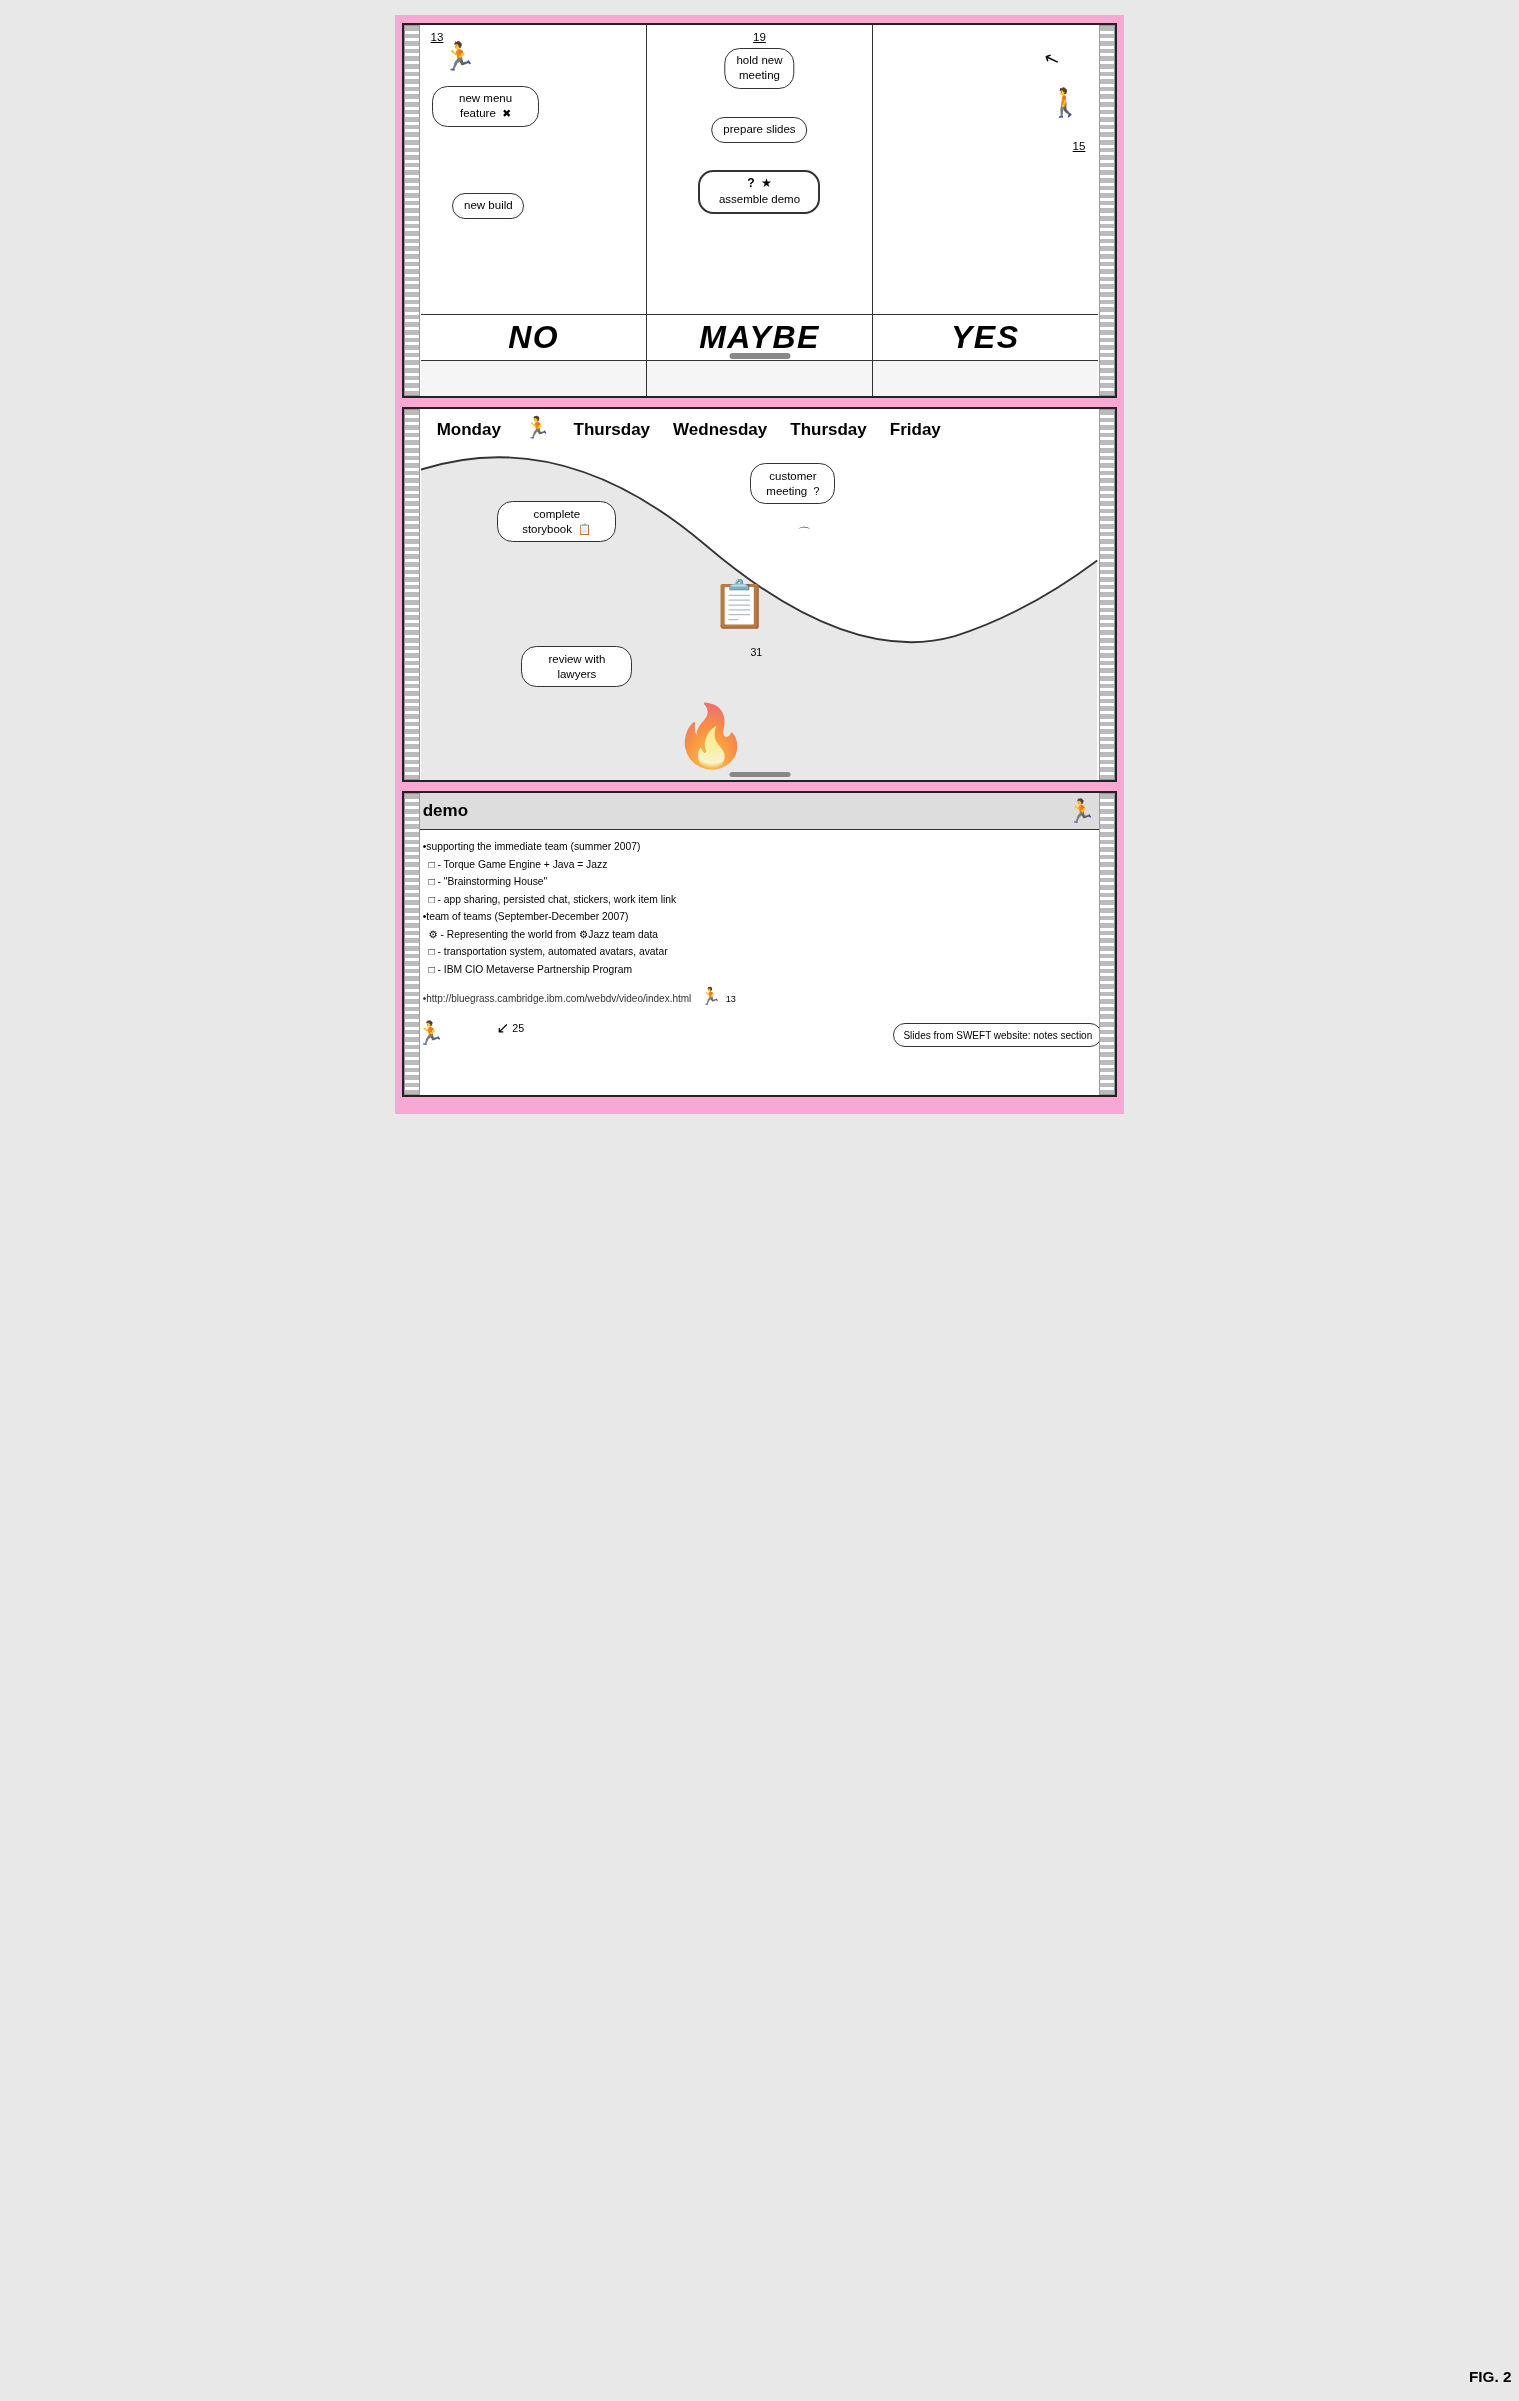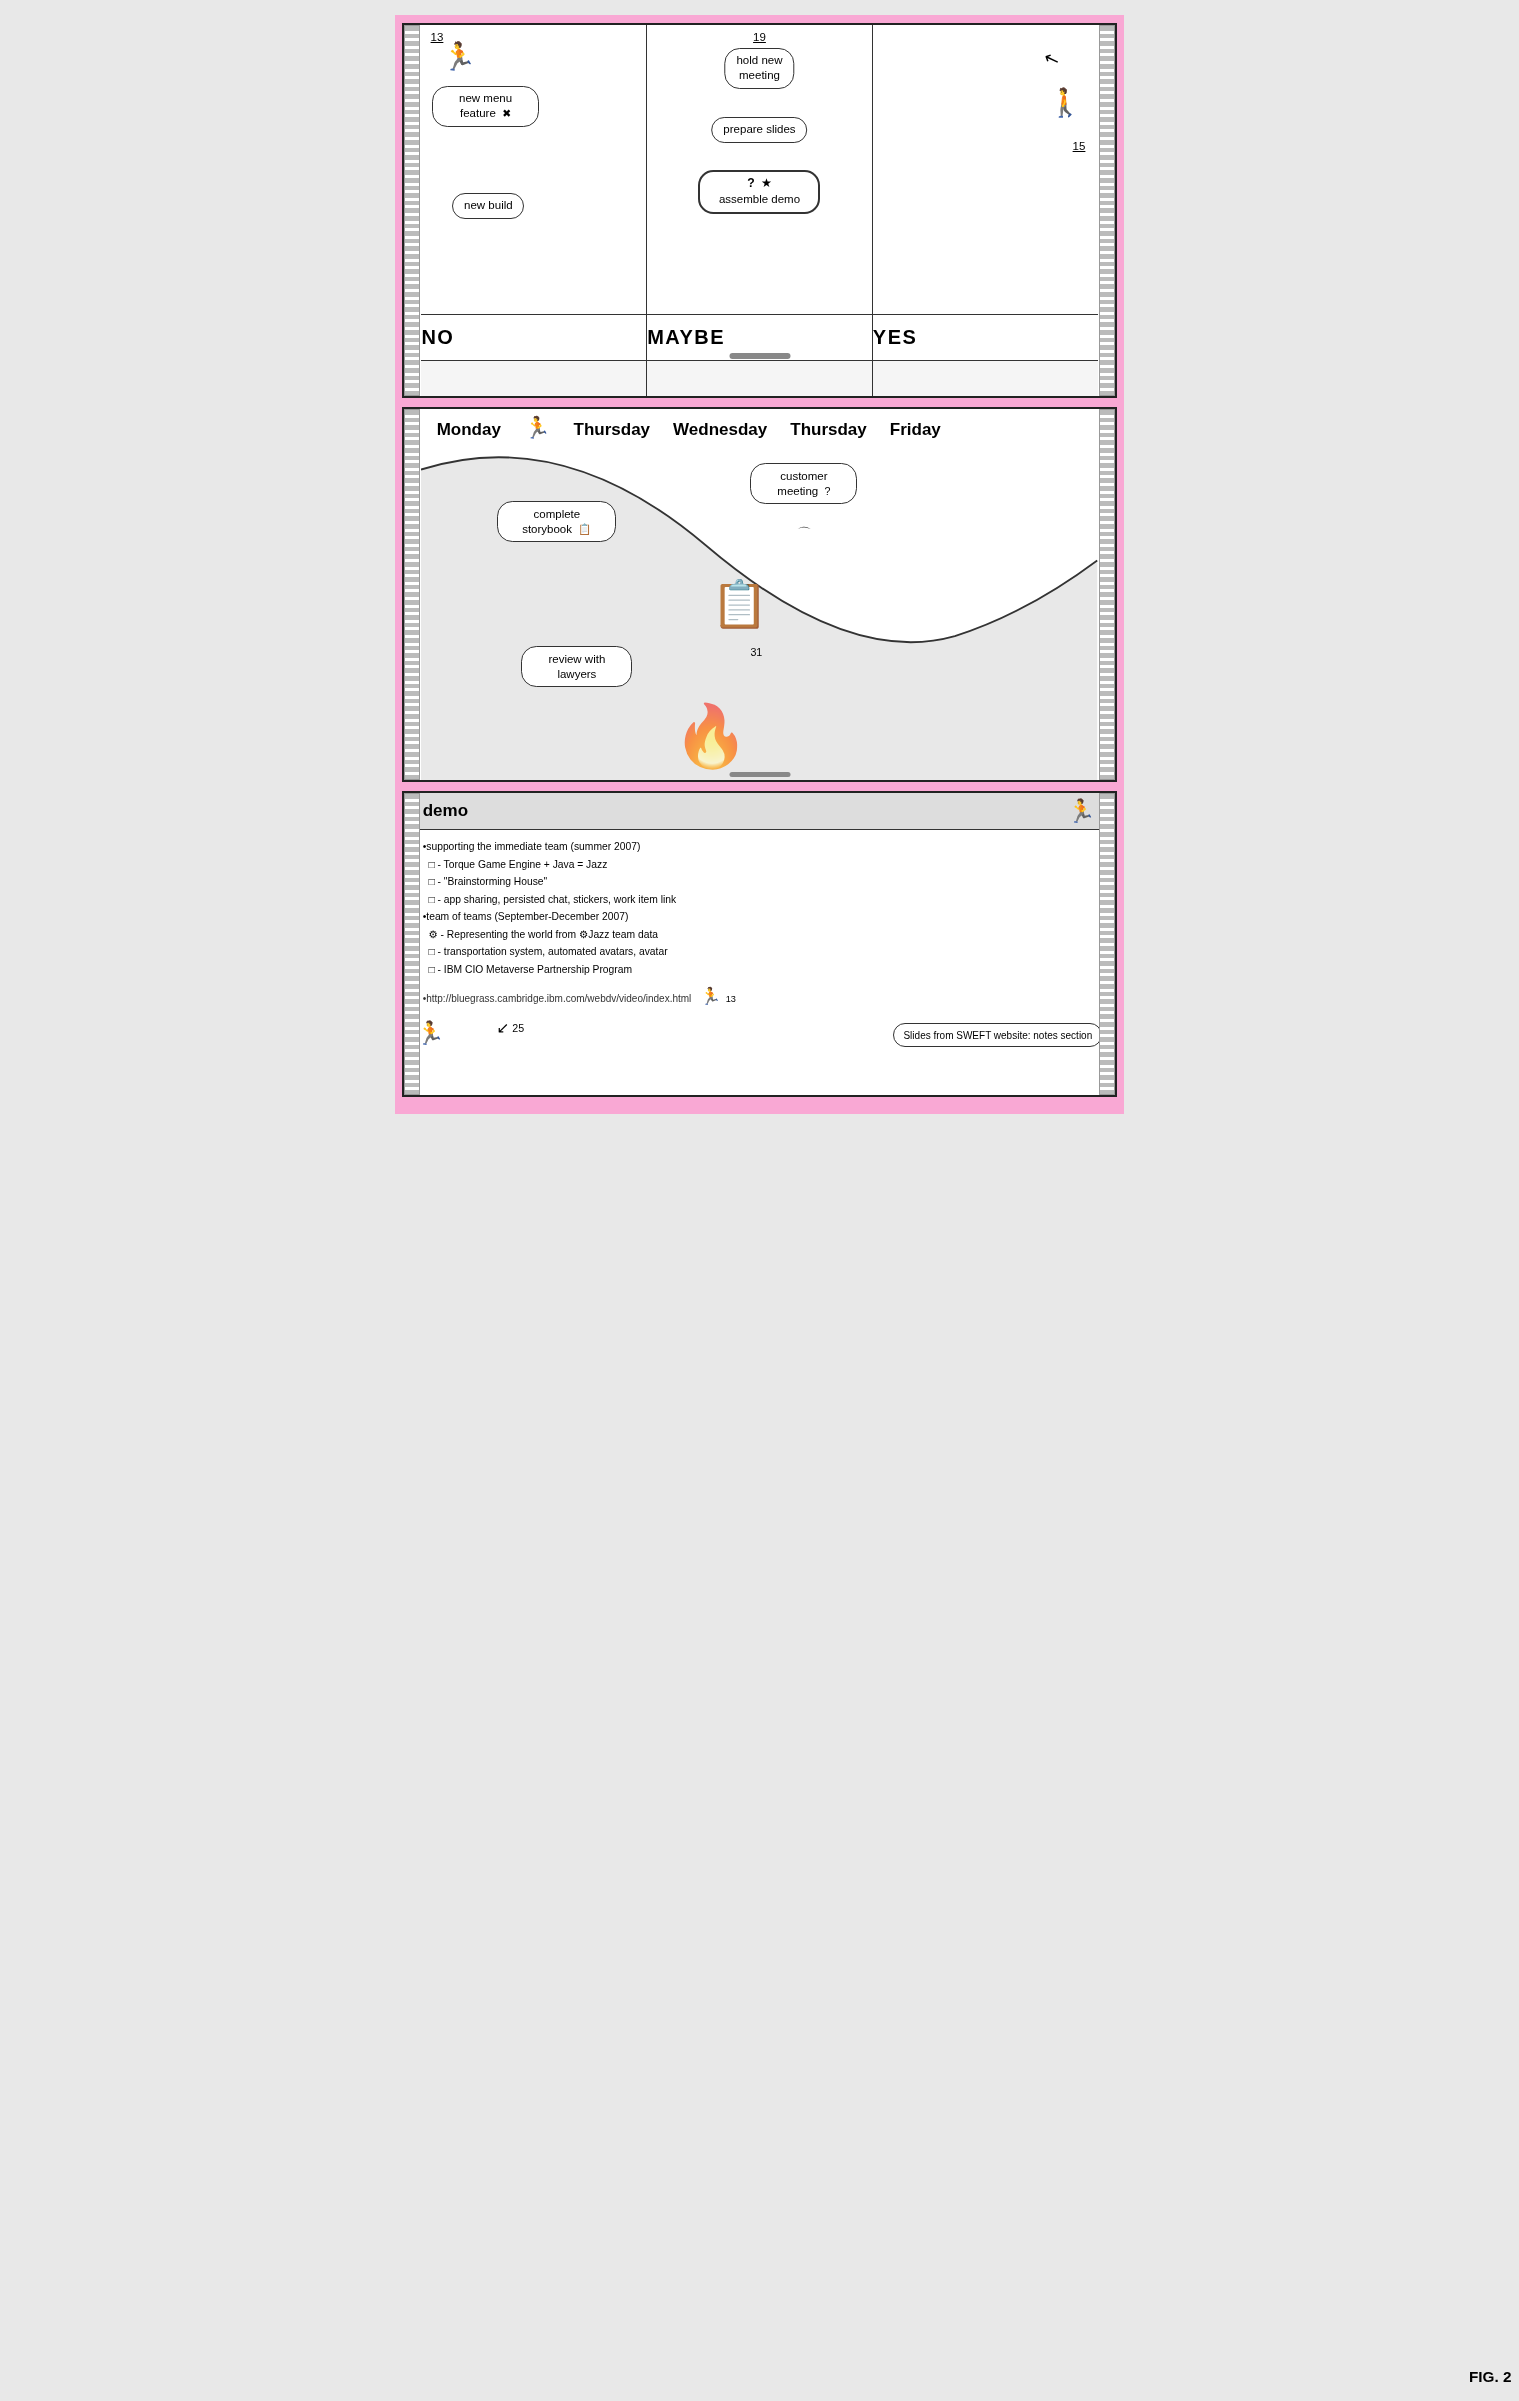--- a/index.html
+++ b/index.html
@@ -53,22 +53,24 @@
     
     .col-labels {
       display: flex;
       height: 46px;
       border-bottom: 1.5px solid #333;
     }
     .col-label {
       flex: 1;
       display: flex;
       align-items: center;
-      font-size: 20px;
+      justify-content: center;
+      font-size: 32px;
       font-weight: 900;
+      font-style: italic;
       font-family: 'Arial Black', Arial, sans-serif;
       border-right: 1.5px solid #333;
       letter-spacing: 1.5px;
     }
     .col-label:last-child { border-right: none; }
 
     
     .bottom-bar {
       height: 37px;
       display: flex;
@@ -328,21 +330,21 @@
           <span style="font-weight:bold;">Wednesday</span>
           <span style="font-weight:bold;">Thursday</span>
           <span style="font-weight:bold;">Friday</span>
         </div>
 
         <div class="task-card" style="position:absolute; top:92px; left:32px; white-space:normal; width:119px;margin-left:44px;">
           <span>complete<br>storybook</span>
           <span class="card-icon">📋</span>
         </div>
 
-        <div class="task-card" style="position:absolute; top:54px; left:329px; white-space:normal; width:107px;">
+        <div class="task-card" style="position:absolute; top:54px; left:329px; white-space:normal; width:85px;">
           <span>customer<br>meeting</span>
           <span class="card-icon">?</span>
         </div>
 
         <div style="position:absolute; top:168px; left:290px; font-size:46px;">📋</div>
         <span style="position:absolute; top:237px; left:329px; font-size:10.7px;">31</span>
 
         <div style="position:absolute; top:115px; left:375px; font-size:15.3px; color:#555;">⌒</div>
 
         <div class="task-card" style="position:absolute; top:237px; left:100px; white-space:normal; width:111px;">

